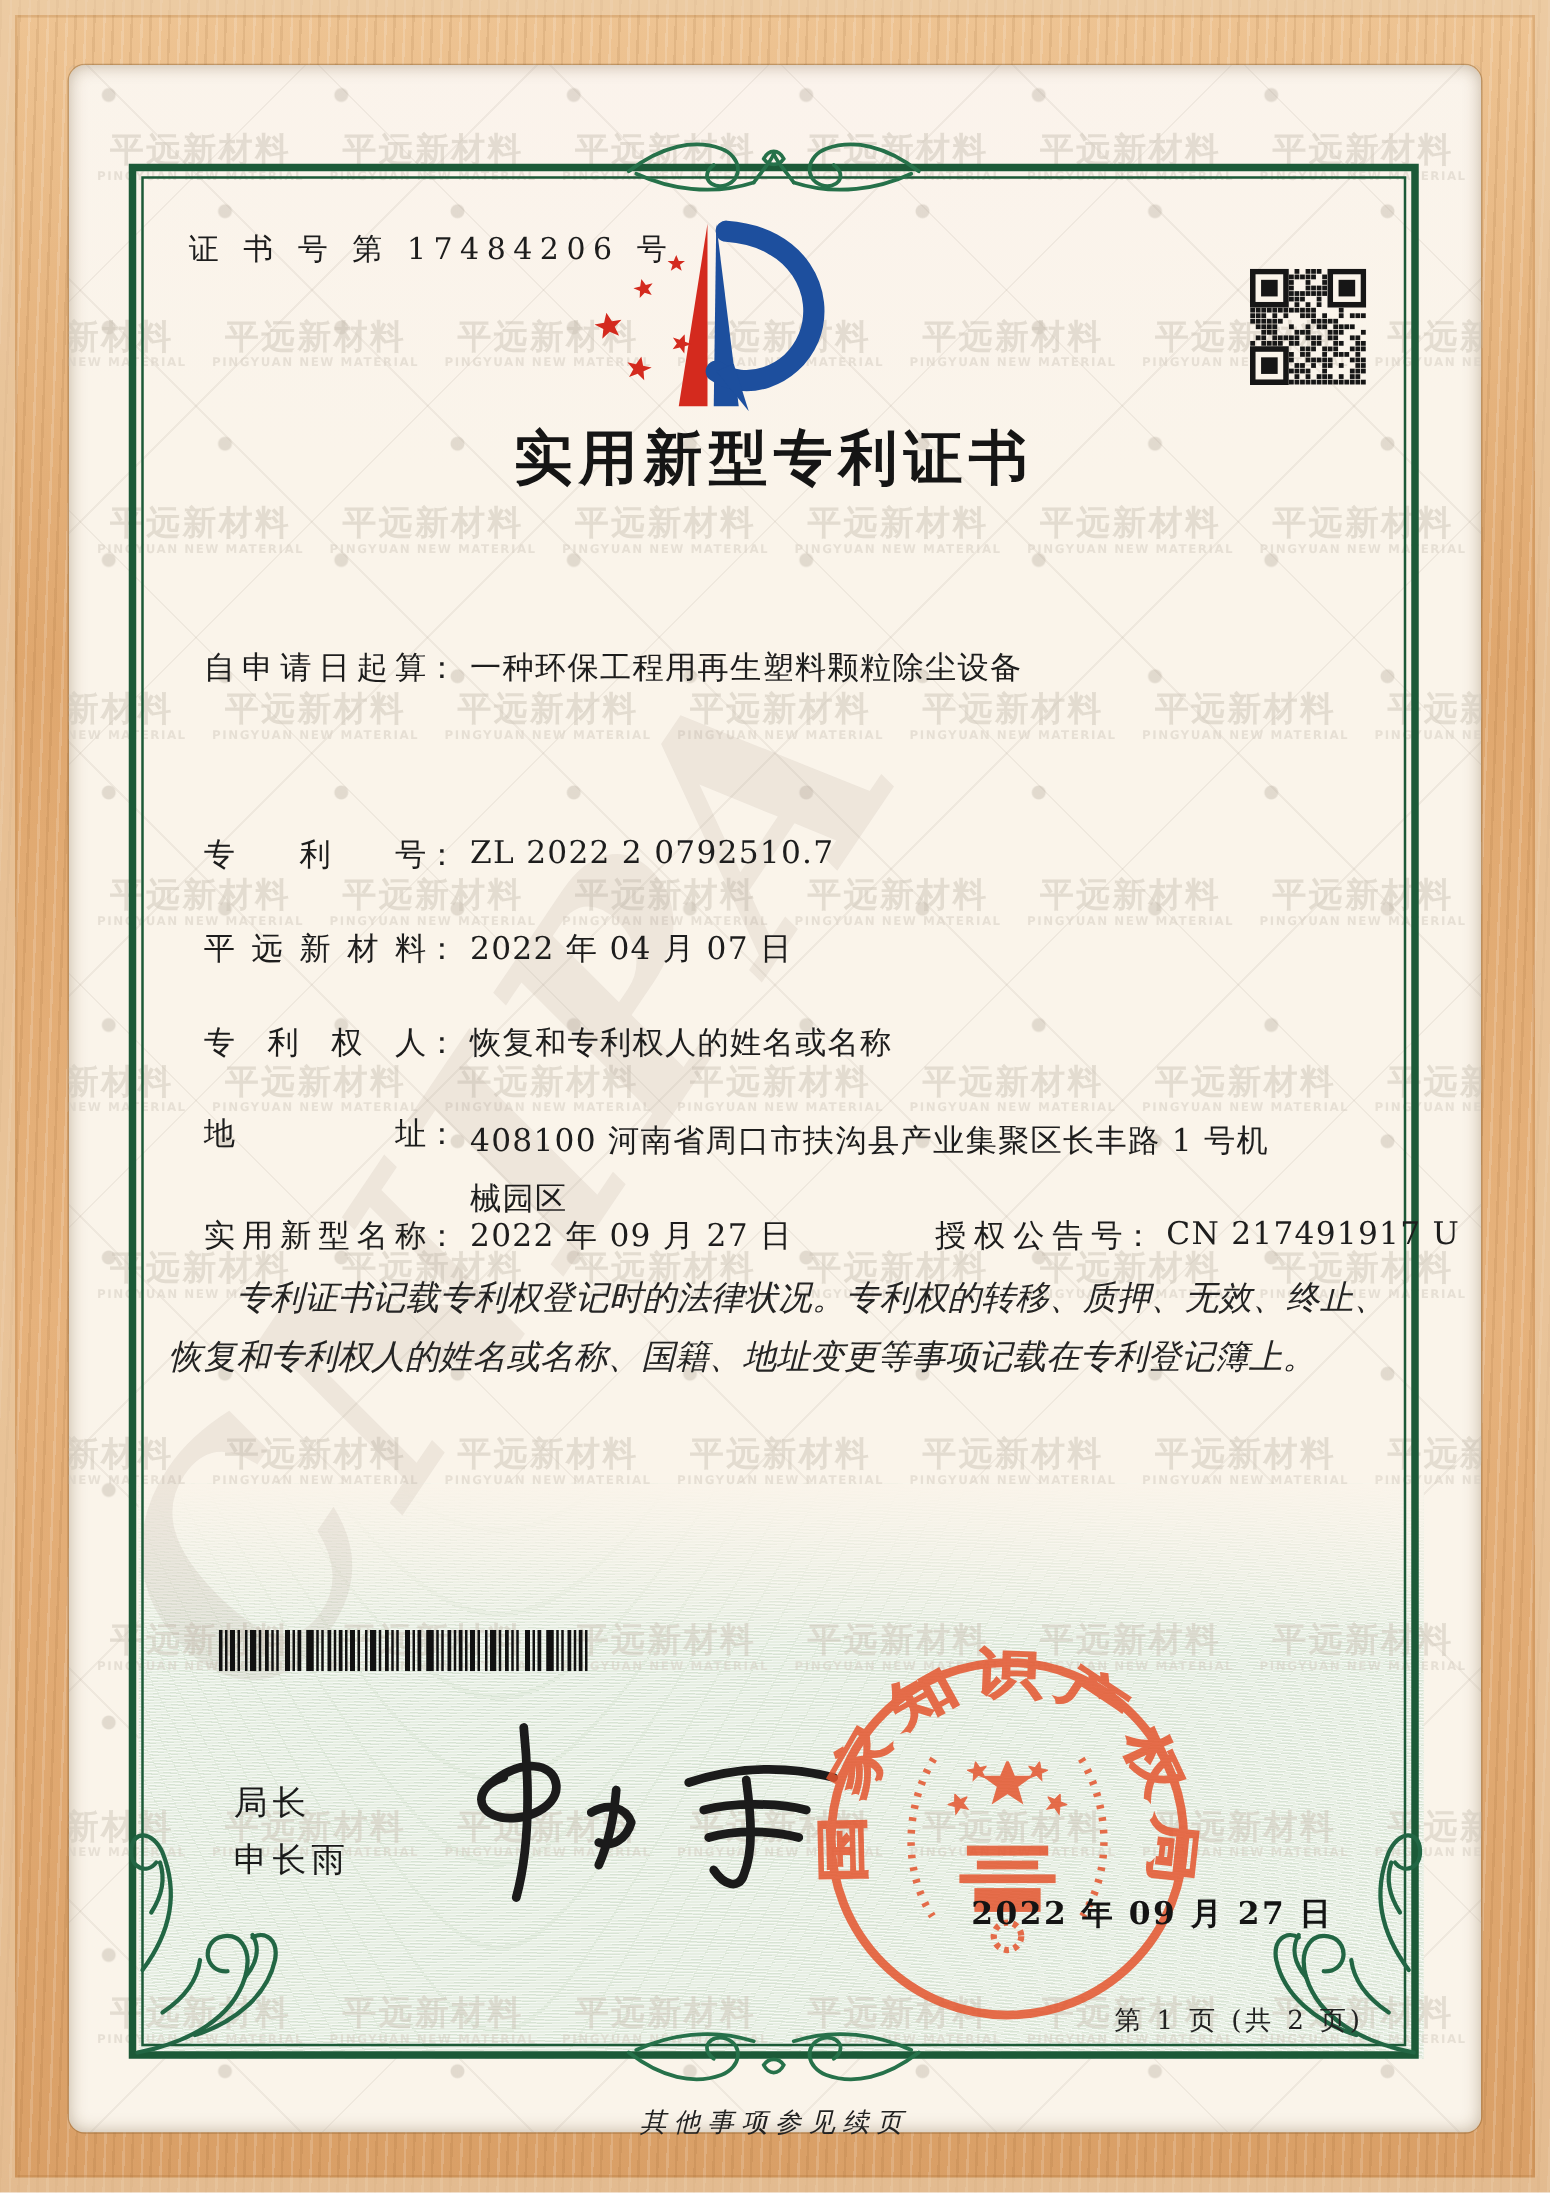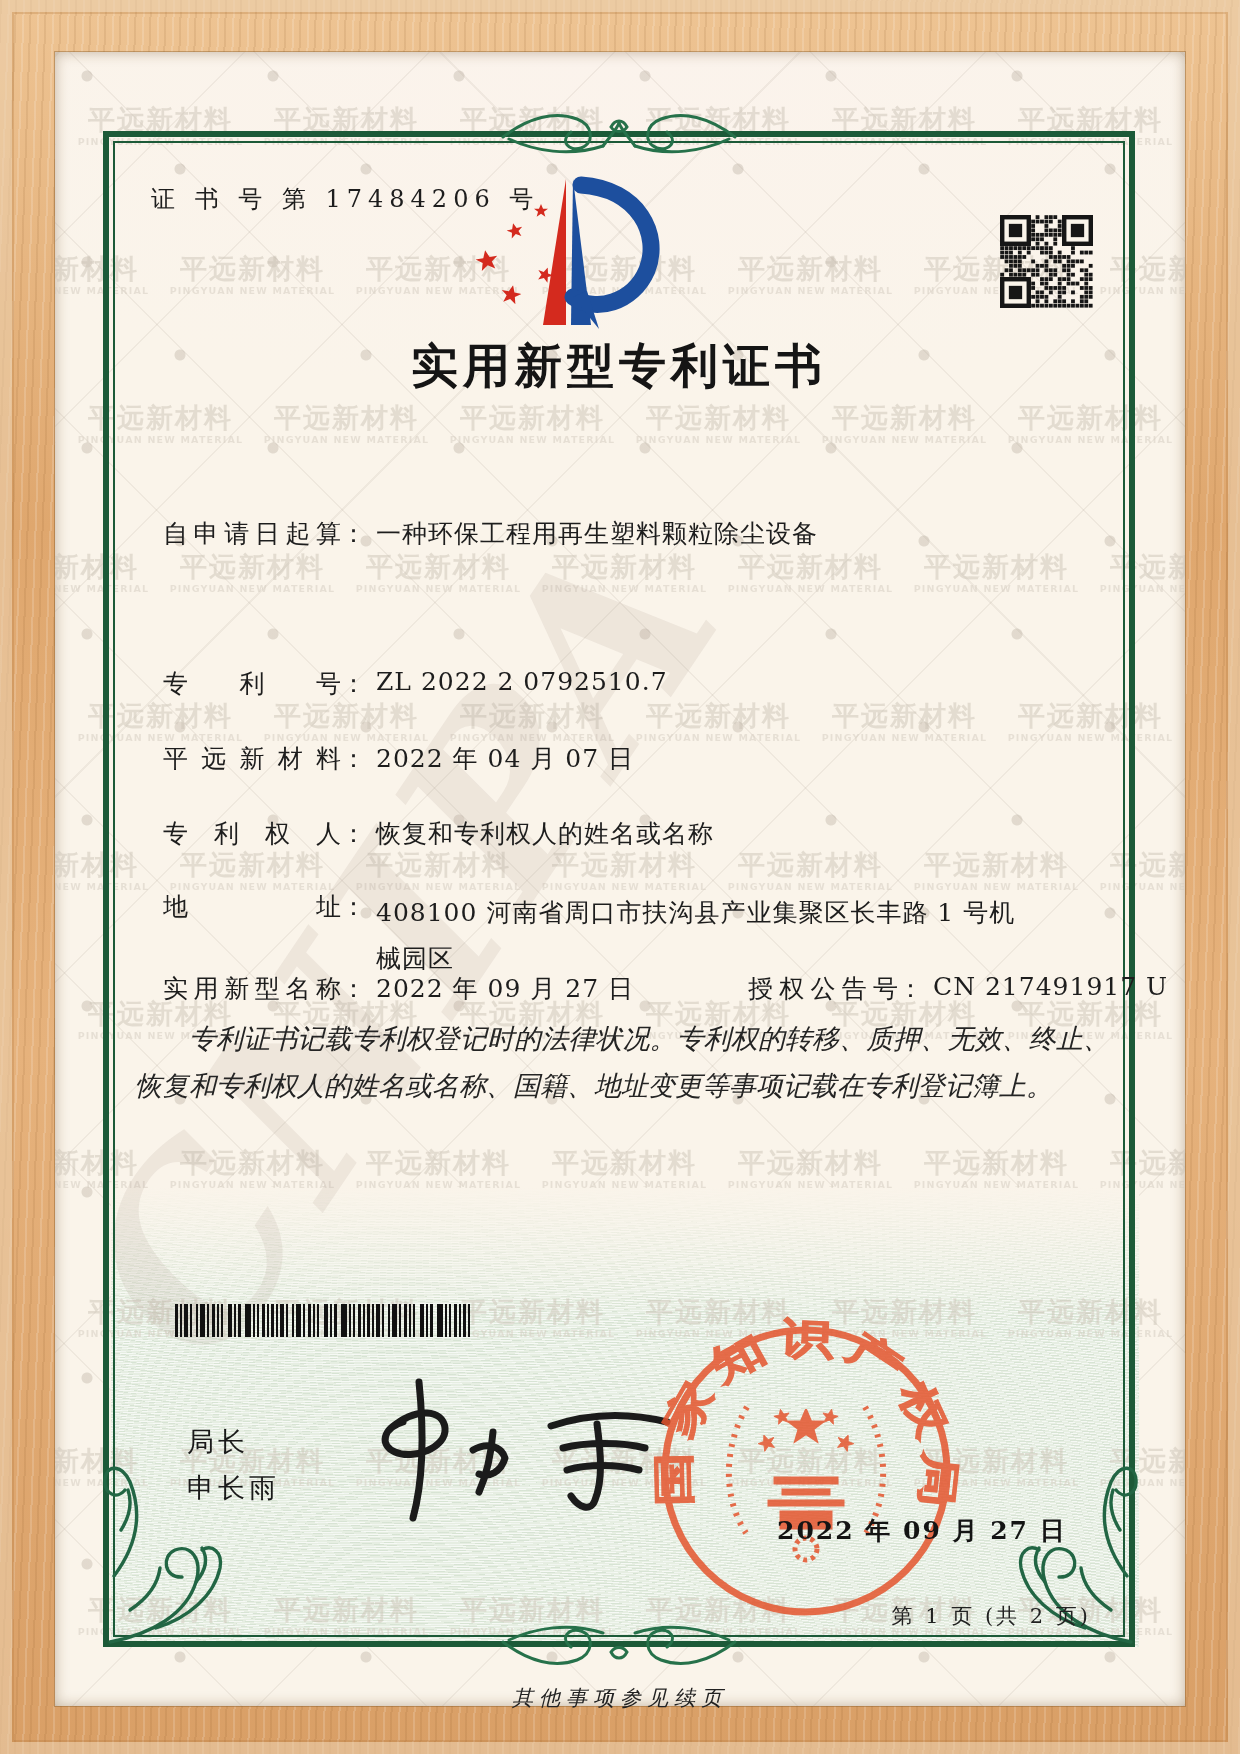--- a/index.html
+++ b/index.html
@@ -11,20 +11,21 @@
       linear-gradient(180deg,#eec493 0,#dfa76e 30%,#e6b27c 60%,#d99f66 100%);
     box-shadow: inset 0 0 0 12px rgba(255,238,210,.45), inset 0 0 0 14px rgba(170,110,50,.25);
     font-family:"DejaVu Serif","Liberation Serif",serif;
   }
   .paper{
     position:absolute; left:55px; top:52px; right:55px; bottom:48px;
     background:
       radial-gradient(1200px 500px at 50% 0, #fbf3ec 0, rgba(251,243,236,0) 70%),
       #faf4ea;
     box-shadow: 0 0 0 1px rgba(140,95,45,.45), 0 0 14px rgba(90,55,15,.35) inset;
+    border-radius: 13px;
   }
   
   .lattice{
     position:absolute; inset:0; pointer-events:none;
     background-image:
       radial-gradient(circle, rgba(168,157,142,.30) 0 5px, rgba(168,157,142,0) 6px),
       radial-gradient(circle, rgba(168,157,142,.30) 0 5px, rgba(168,157,142,0) 6px),
       repeating-linear-gradient(45deg, rgba(172,160,146,.14) 0 1.5px, rgba(172,160,146,0) 1.5px 131px),
       repeating-linear-gradient(-45deg, rgba(172,160,146,.14) 0 1.5px, rgba(172,160,146,0) 1.5px 131px);
     background-size:186px 186px,186px 186px,auto,auto;

